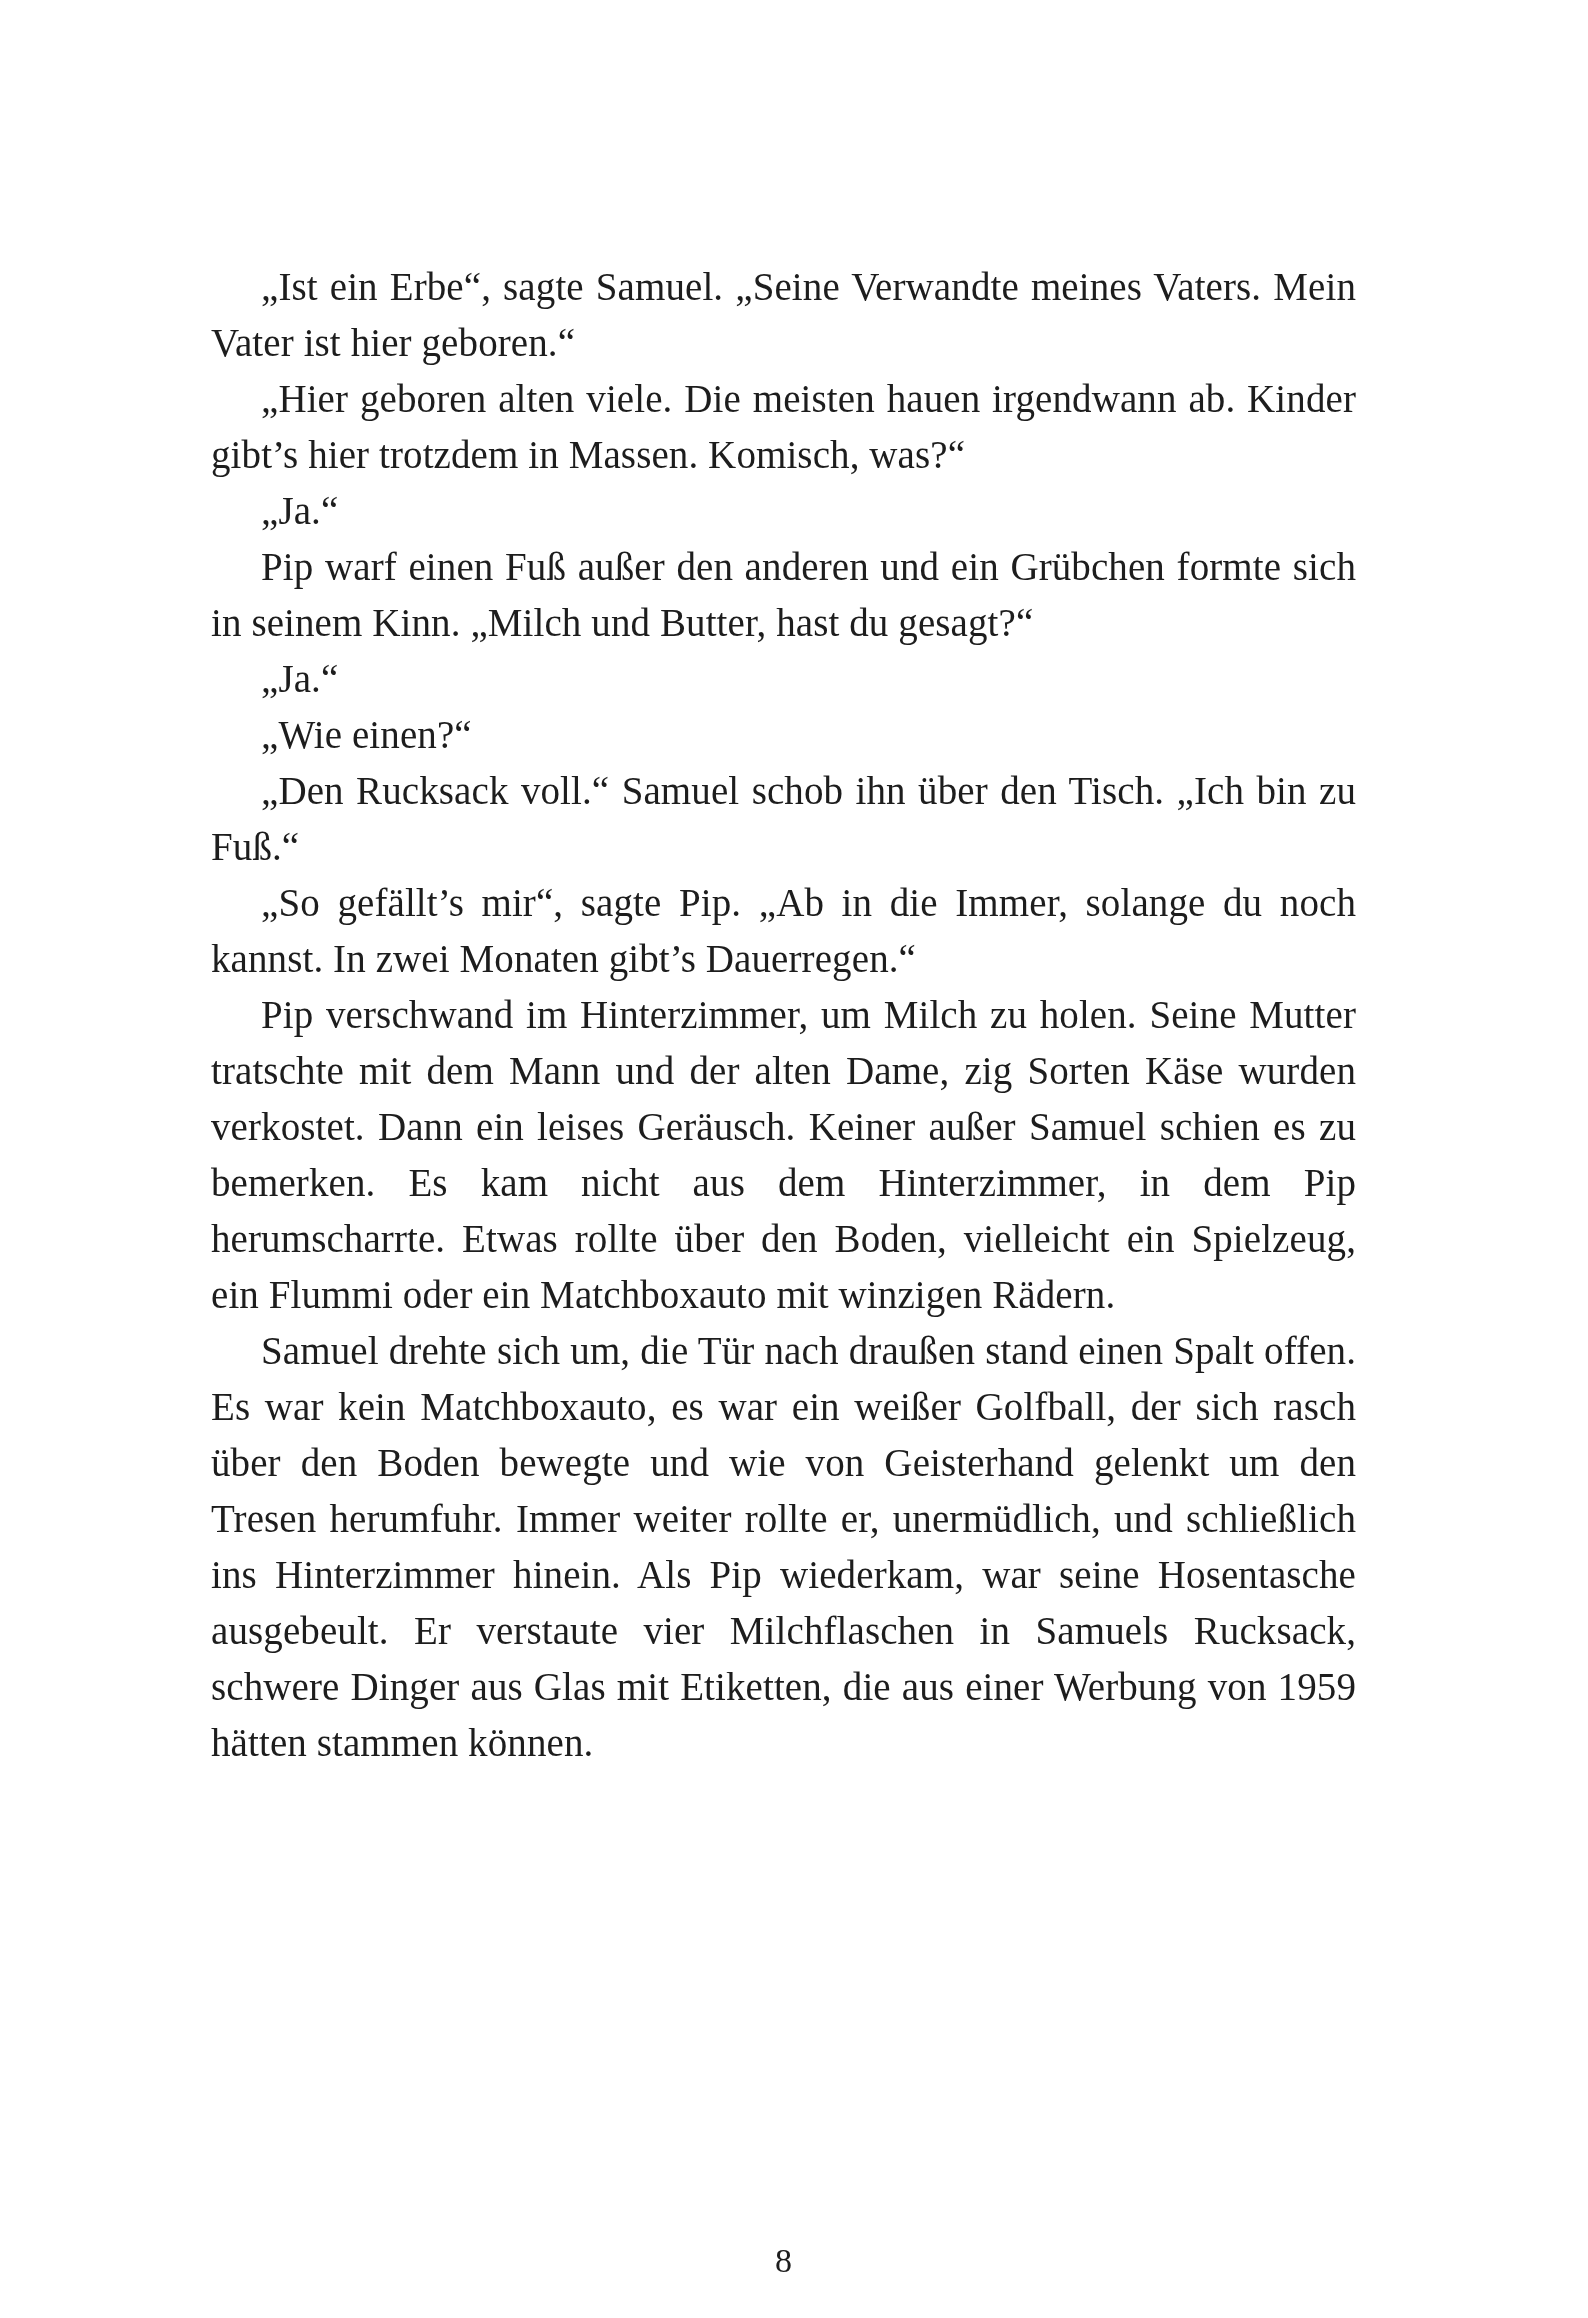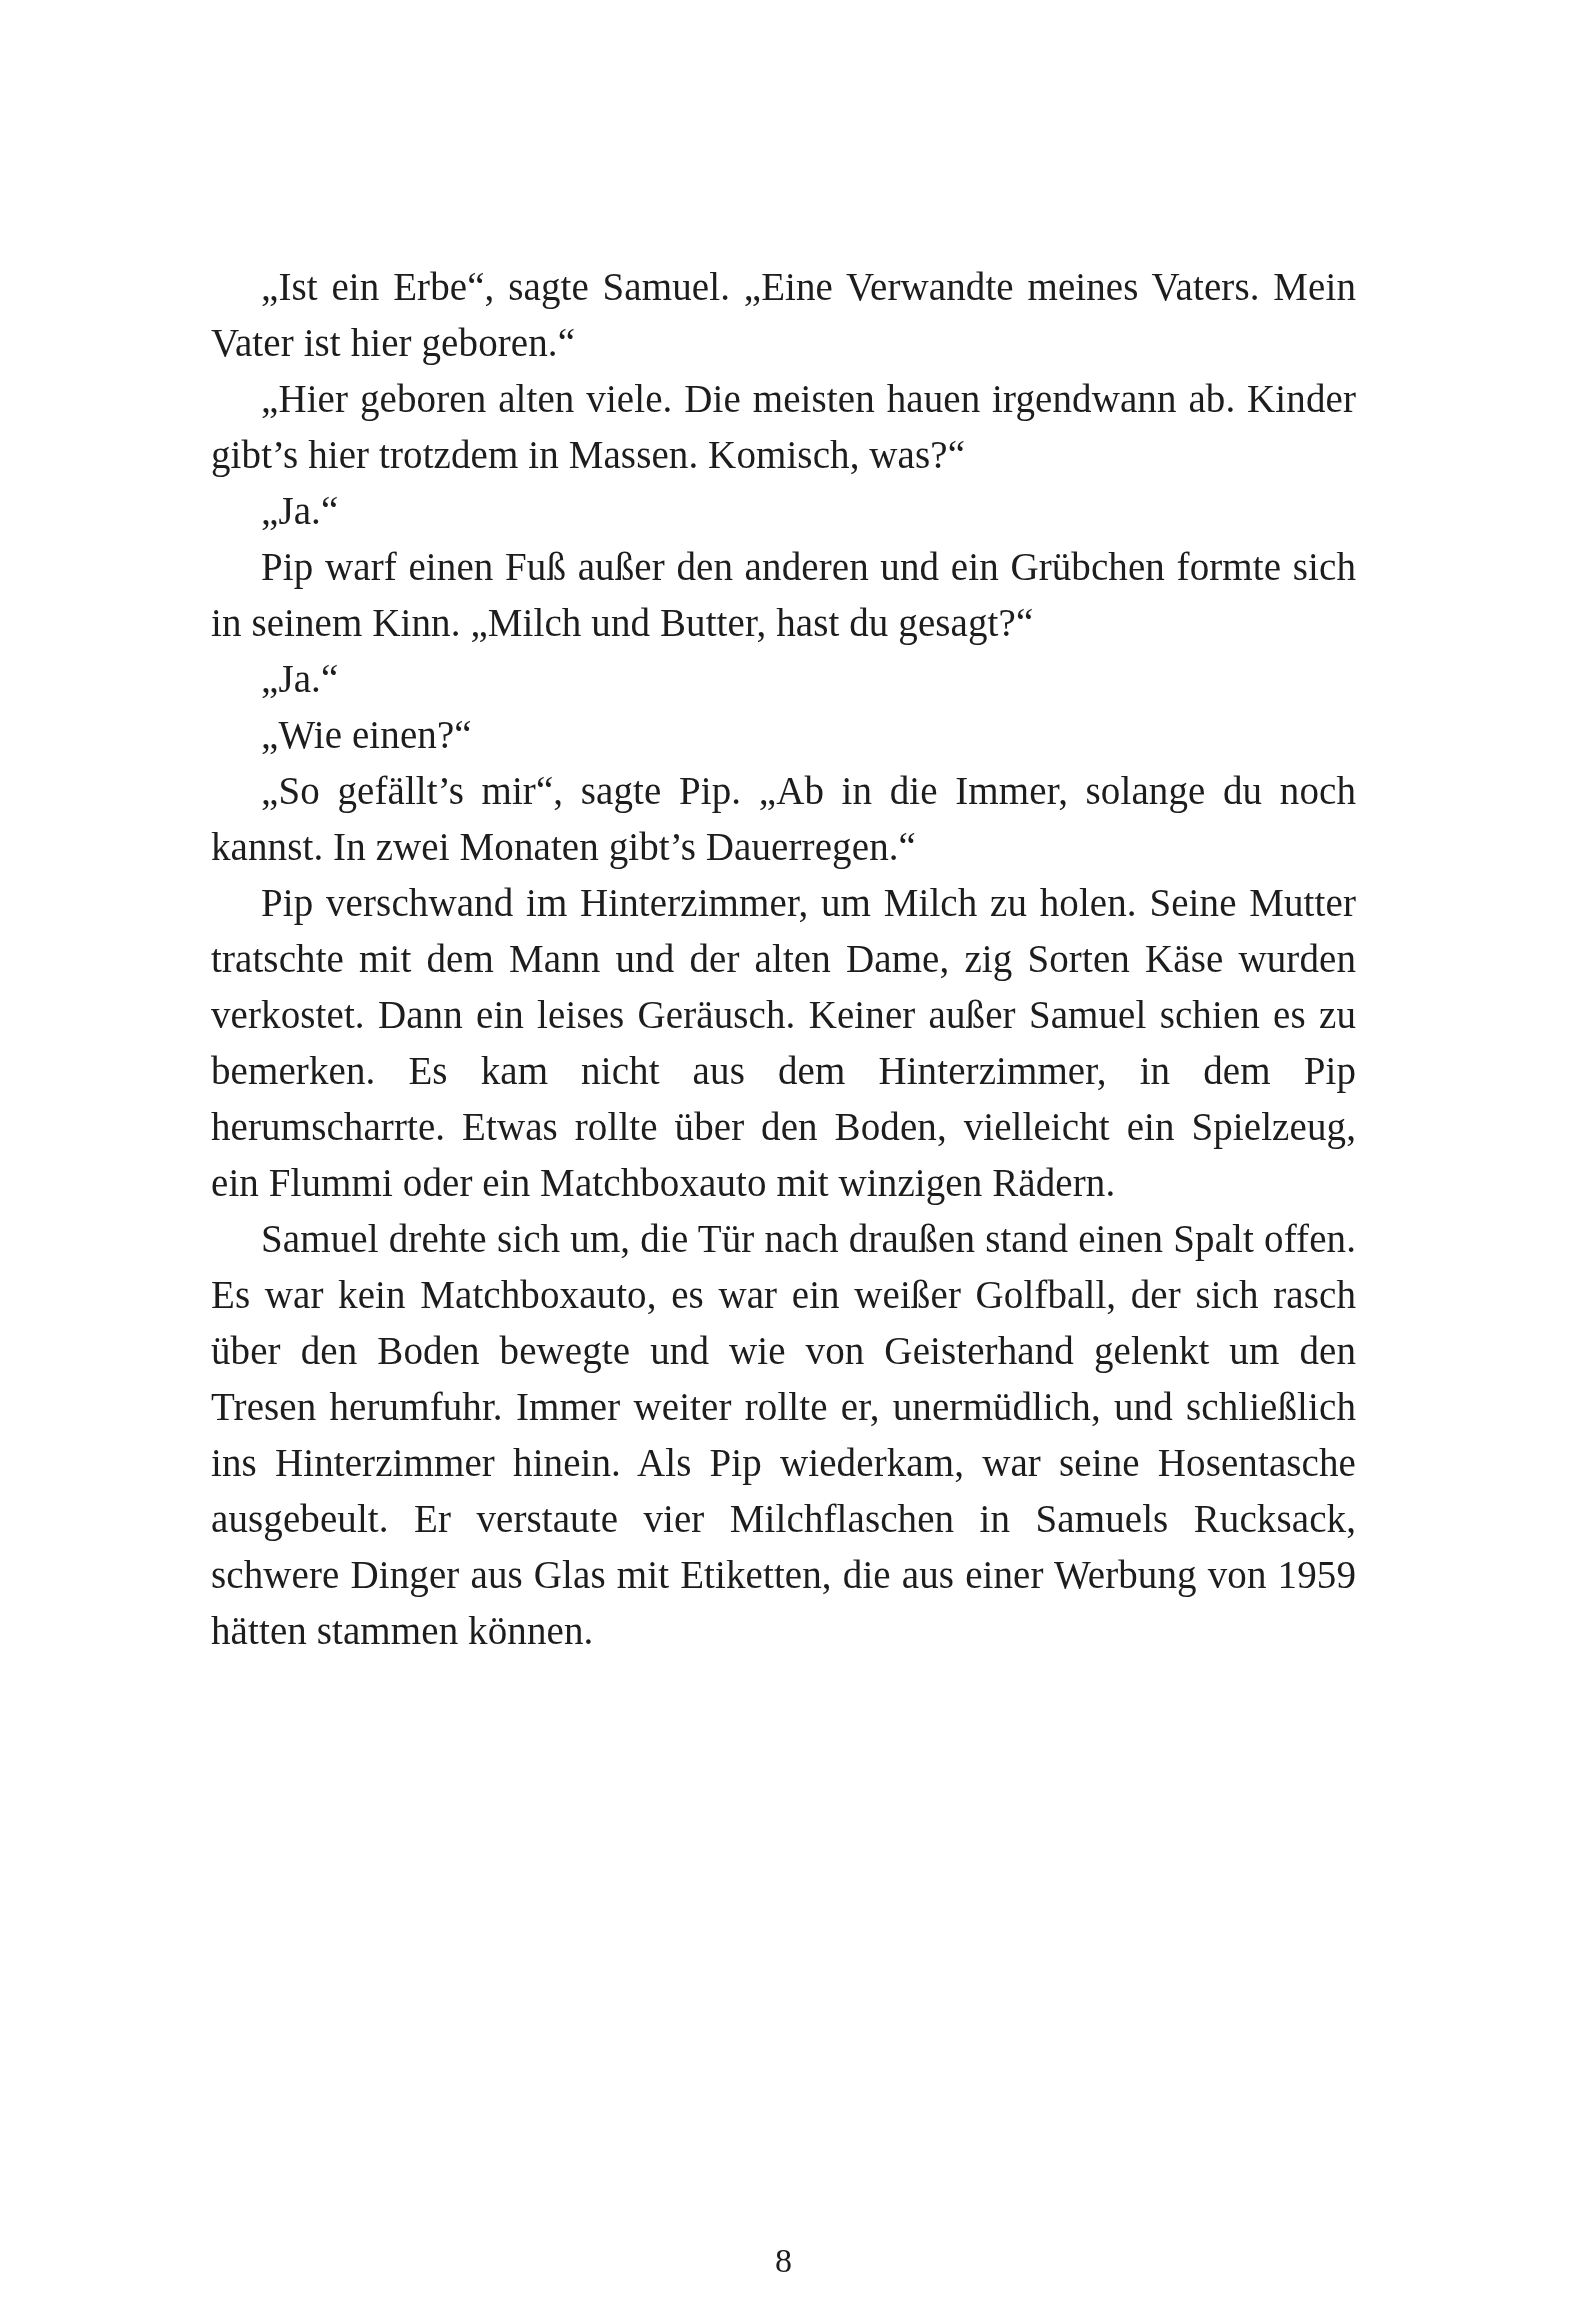--- a/index.html
+++ b/index.html
@@ -49,25 +49,26 @@
     font-size: 34px;
     line-height: 42px;
     color: #1d1d1d;
   }
 </style>
 </head>
 <body>
 
 <div class="page">
   <div class="text-block">
-    <p>„Ist ein Erbe“, sagte Samuel. „Eine Verwandte meines Vaters. Mein Vater ist hier geboren.“</p>
+    <p>„Ist ein Erbe“, sagte Samuel. „Seine Verwandte meines Vaters. Mein Vater ist hier geboren.“</p>
     <p>„Hier geboren alten viele. Die meisten hauen irgendwann ab. Kinder gibt’s hier trotzdem in Massen. Komisch, was?“</p>
     <p>„Ja.“</p>
     <p>Pip warf einen Fuß außer den anderen und ein Grübchen formte sich in seinem Kinn. „Milch und Butter, hast du gesagt?“</p>
     <p>„Ja.“</p>
     <p>„Wie einen?“</p>
+    <p>„Den Rucksack voll.“ Samuel schob ihn über den Tisch. „Ich bin zu Fuß.“</p>
     <p>„So gefällt’s mir“, sagte Pip. „Ab in die Immer, solange du noch kannst. In zwei Monaten gibt’s Dauerregen.“</p>
     <p>Pip verschwand im Hinterzimmer, um Milch zu holen. Seine Mutter tratschte mit dem Mann und der alten Dame, zig Sorten Käse wurden verkostet. Dann ein leises Geräusch. Keiner außer Samuel schien es zu bemerken. Es kam nicht aus dem Hinterzimmer, in dem Pip herumscharrte. Etwas rollte über den Boden, vielleicht ein Spielzeug, ein Flummi oder ein Matchboxauto mit winzigen Rädern.</p>
     <p>Samuel drehte sich um, die Tür nach draußen stand einen Spalt offen. Es war kein Matchboxauto, es war ein weißer Golfball, der sich rasch über den Boden bewegte und wie von Geisterhand gelenkt um den Tresen herumfuhr. Immer weiter rollte er, unermüdlich, und schließlich ins Hinterzimmer hinein. Als Pip wiederkam, war seine Hosentasche ausgebeult. Er verstaute vier Milchflaschen in Samuels Rucksack, schwere Dinger aus Glas mit Etiketten, die aus einer Werbung von 1959 hätten stammen können.</p>
   </div>
   <div class="folio">8</div>
 </div>
 
 
 </body></html>

